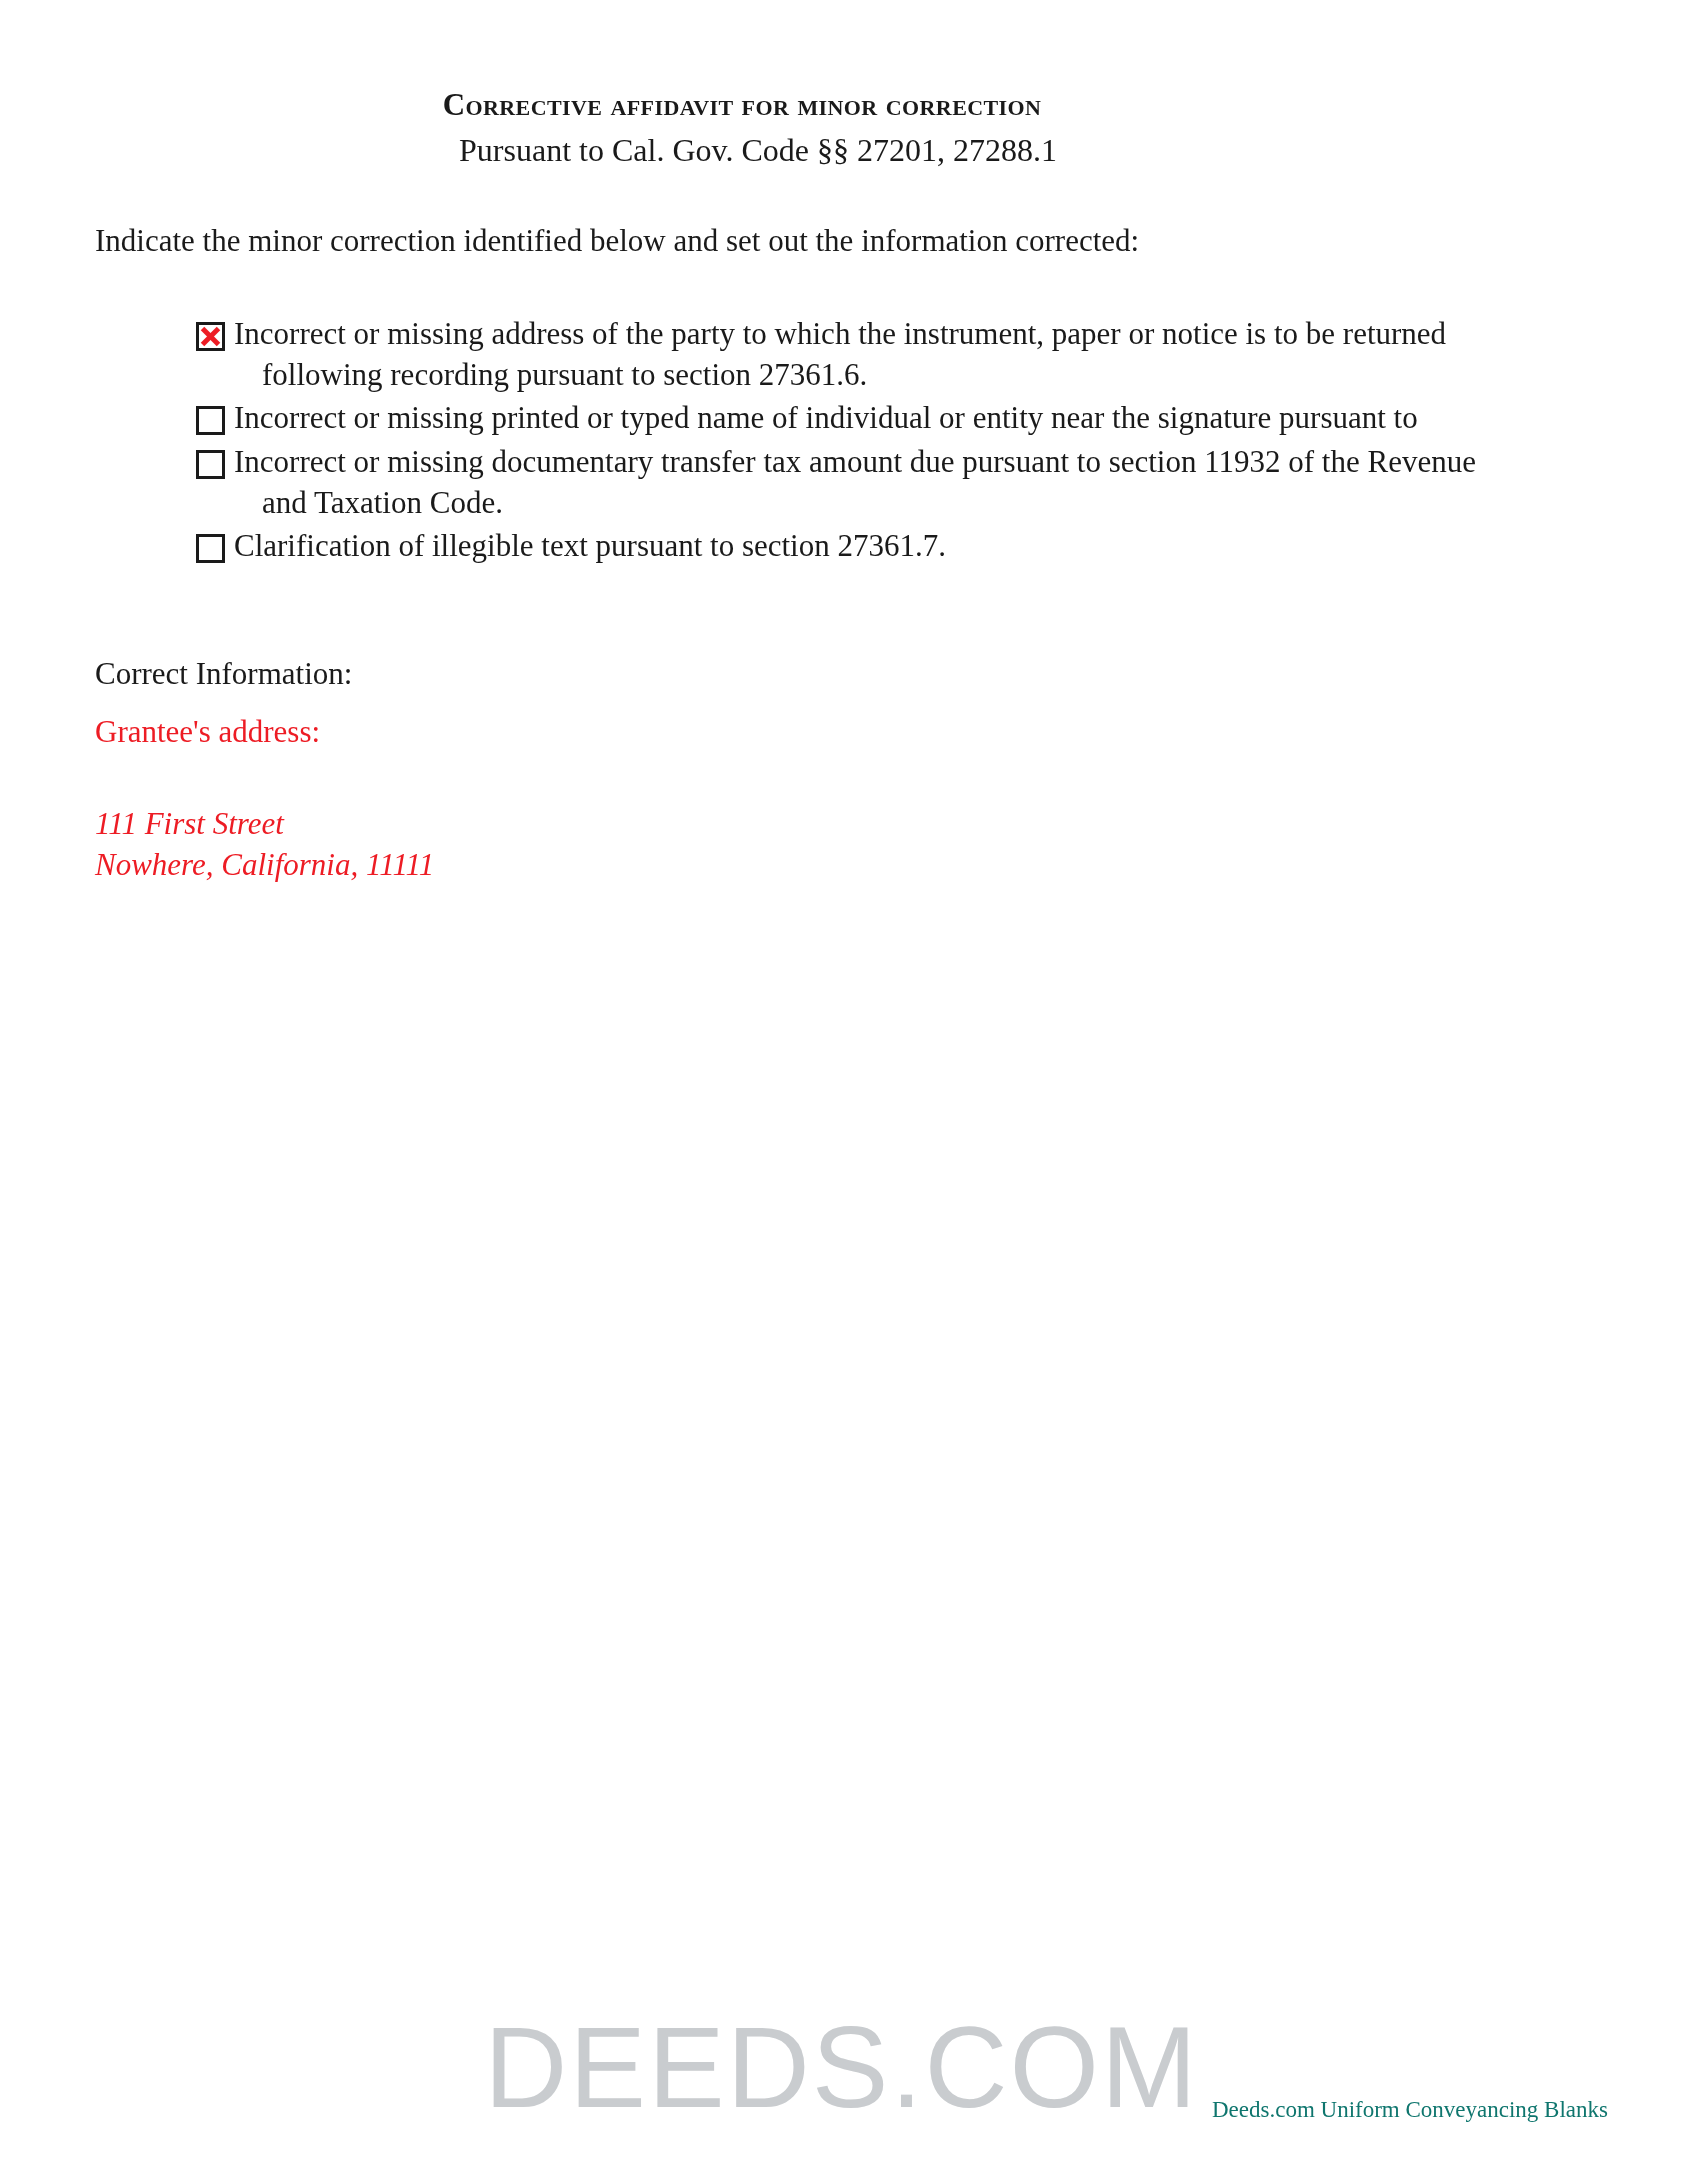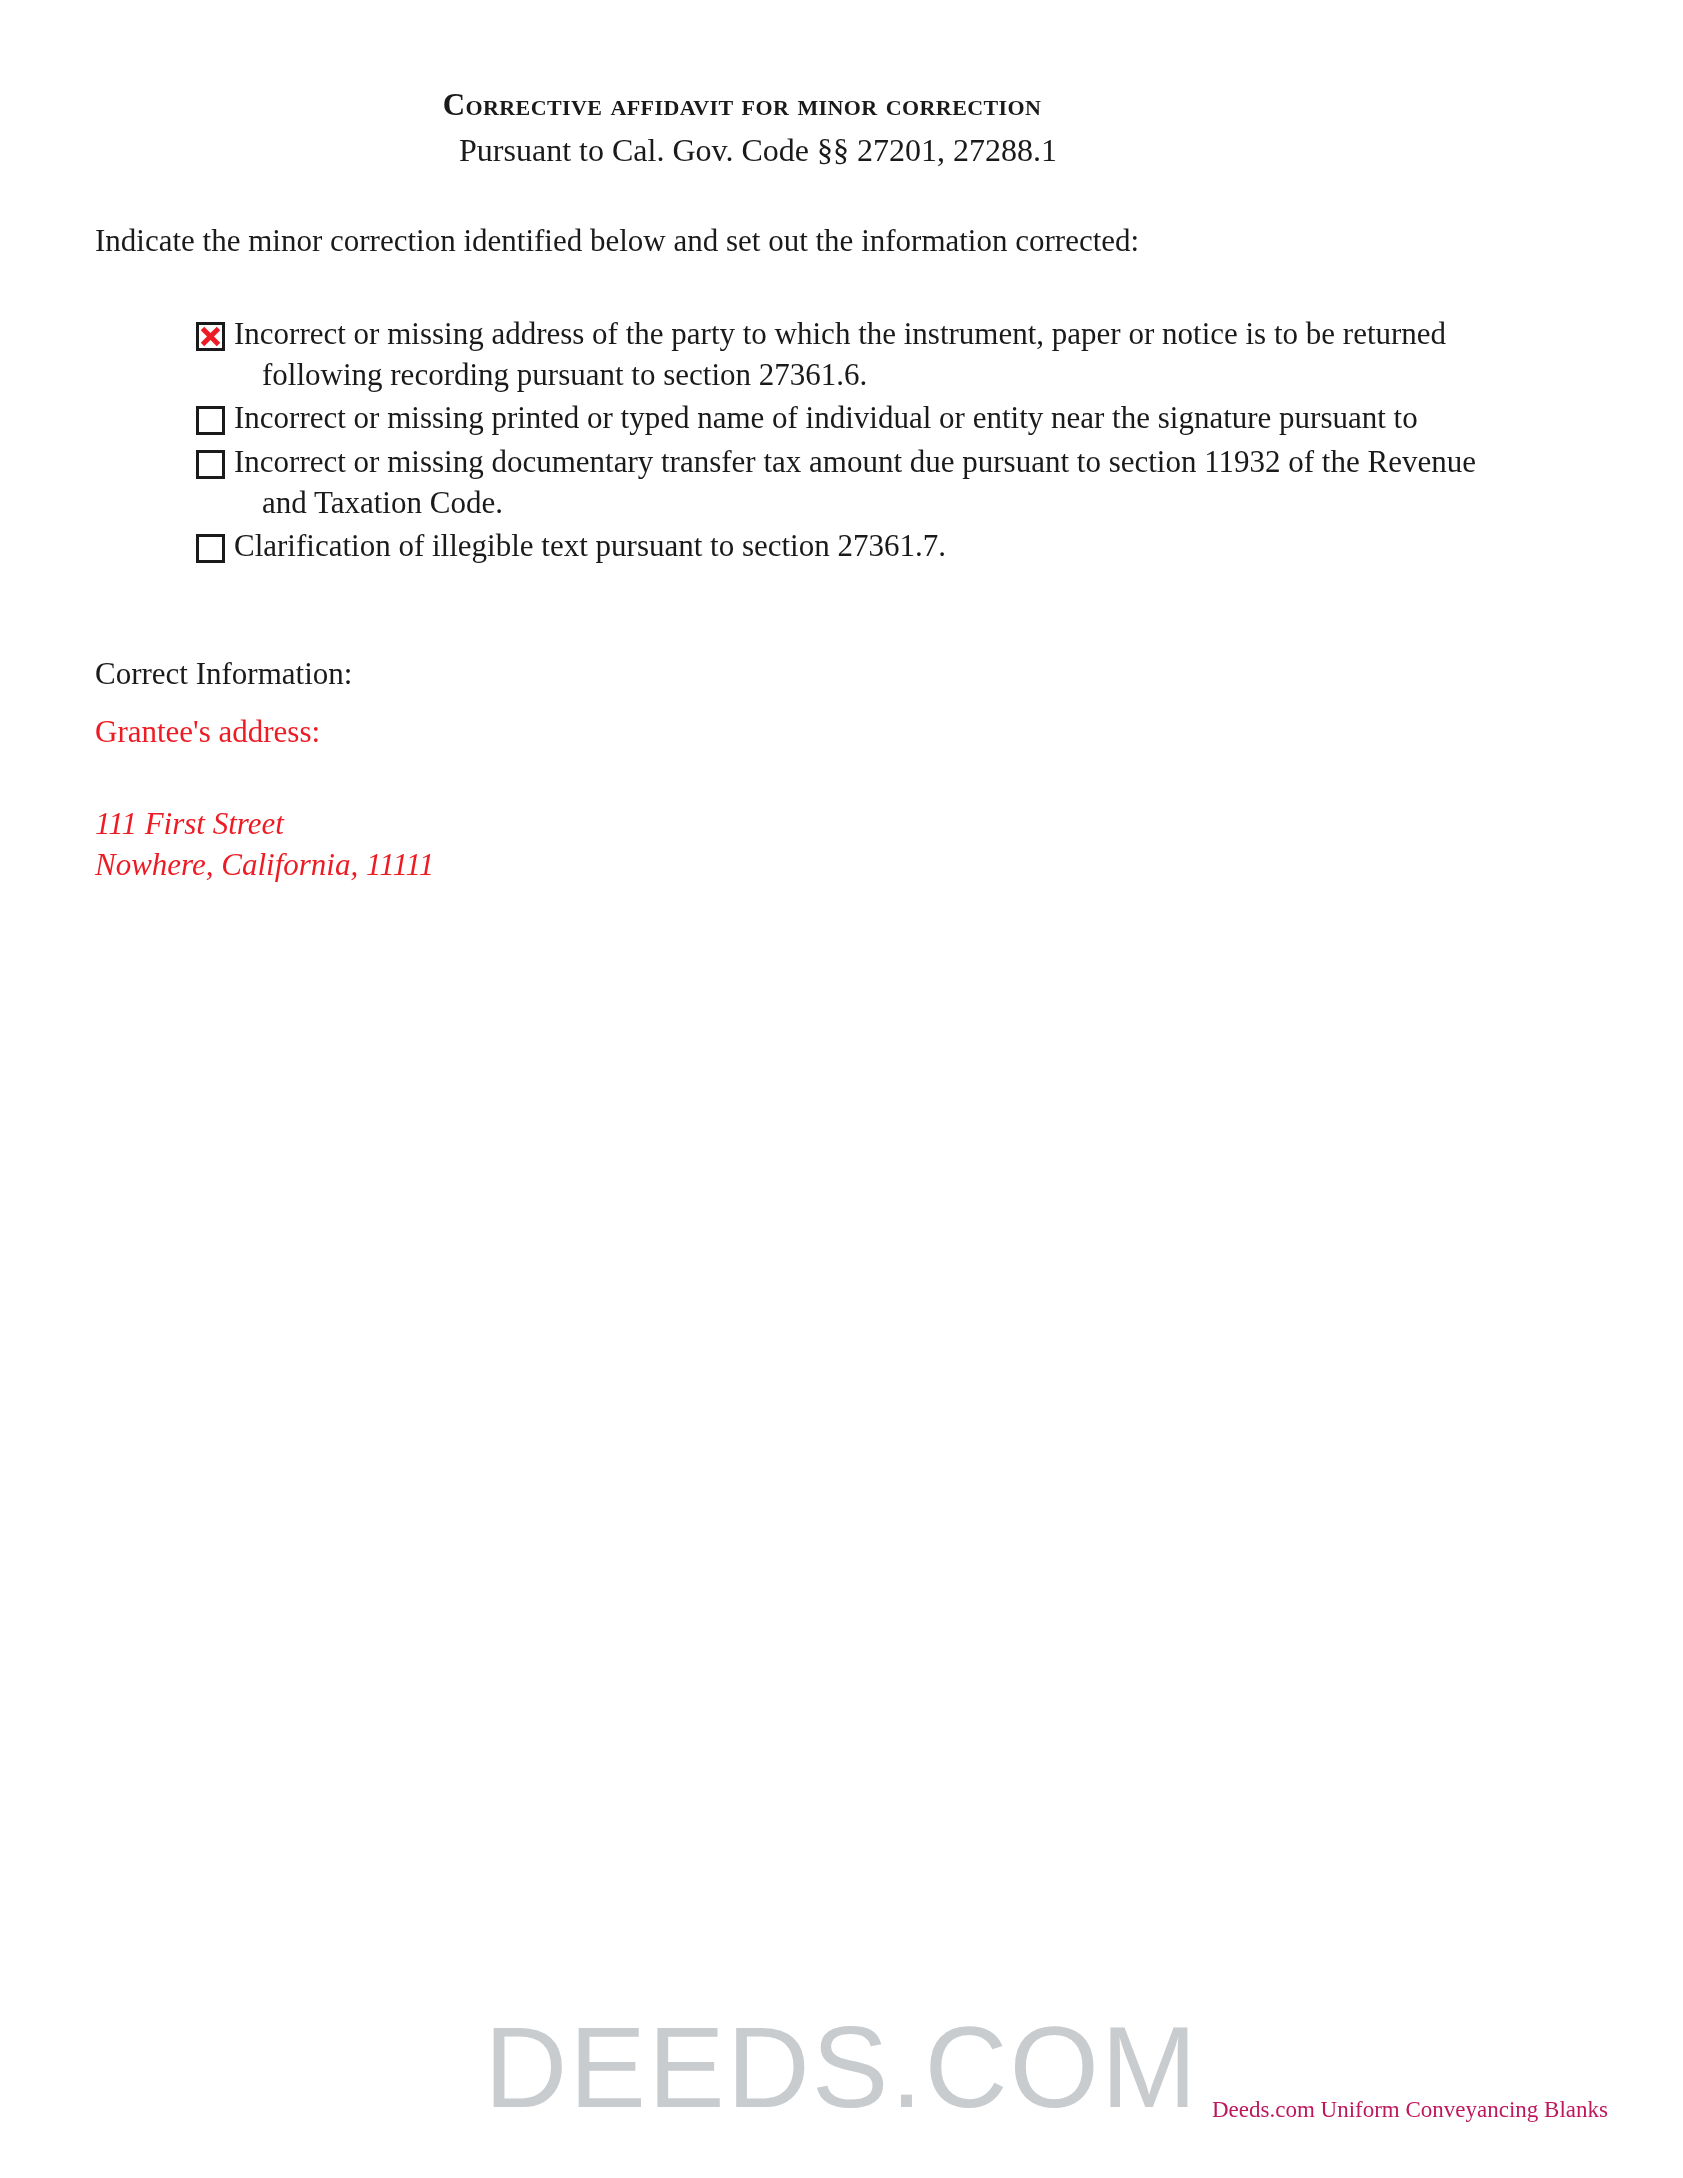--- a/index.html
+++ b/index.html
@@ -142,21 +142,21 @@
     letter-spacing: 2px;
     color: #c9cccf;
     line-height: 1;
     user-select: none;
   }
   .footer-note {
     position: absolute;
     right: 75px;
     top: 2097px;
     font-size: 23px;
-    color: #be185d;
+    color: #0f766e;
     white-space: nowrap;
   }
 </style>
 </head>
 <body>
 
 <div class="page">
 
   <div class="header">
     <div class="doc-title">Corrective Affidavit for Minor Correction</div>

